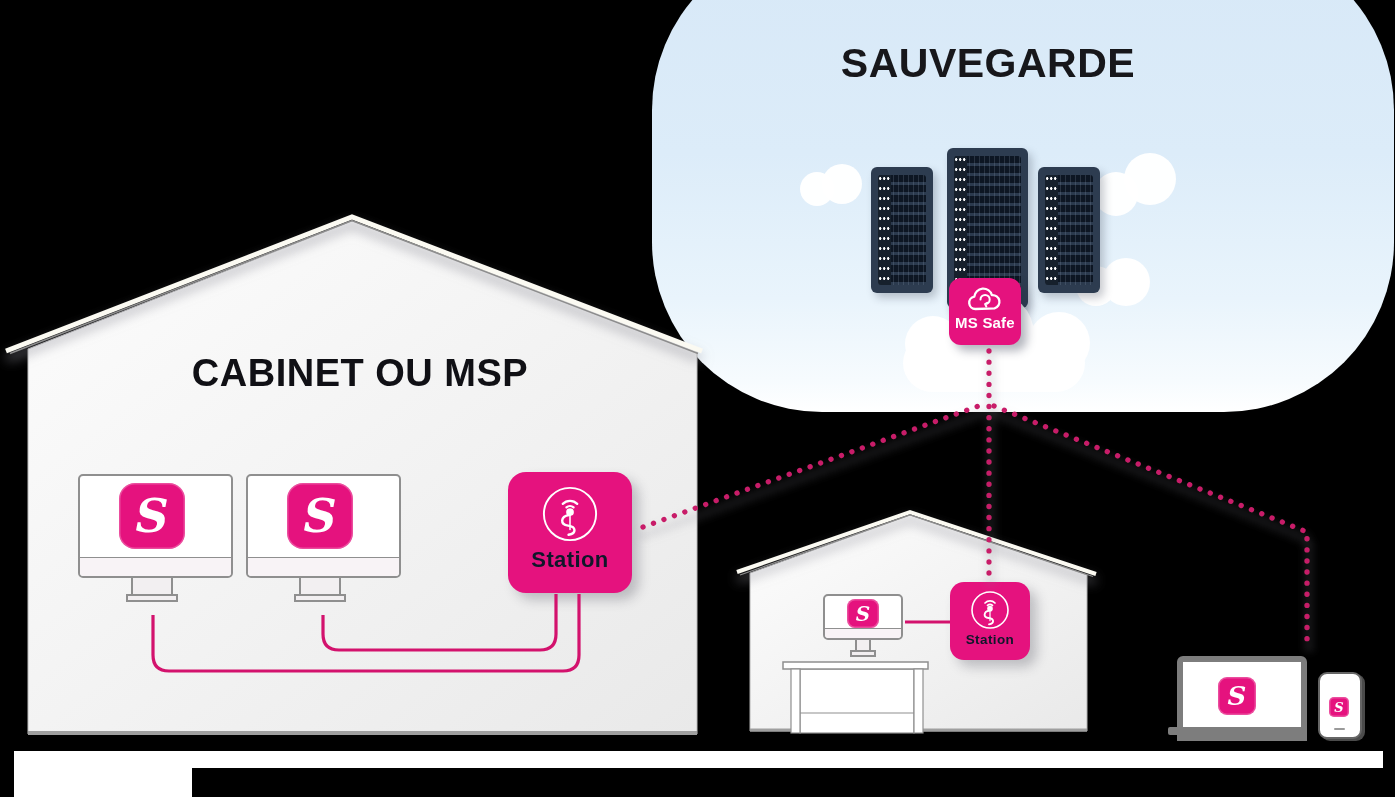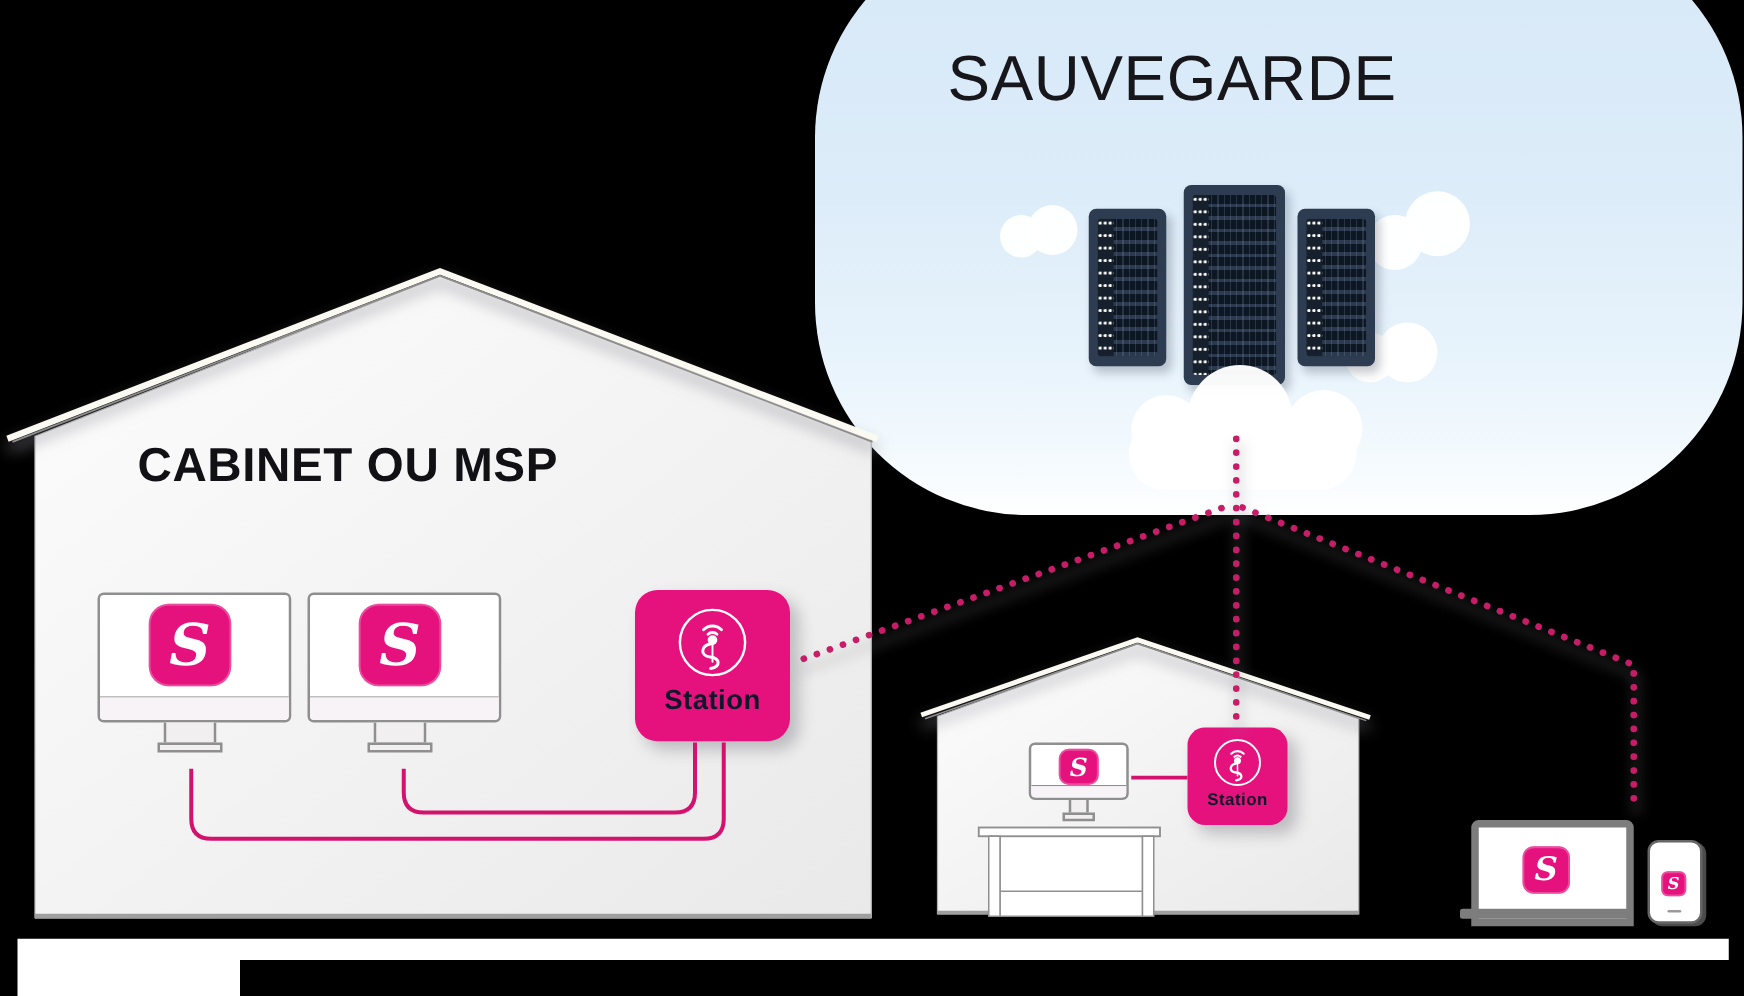--- a/index.html
+++ b/index.html
@@ -3,22 +3,22 @@
 <meta charset="utf-8">
 <style>
   html,body{margin:0;padding:0;background:#000;}
   #canvas{position:relative;width:1395px;height:797px;background:var(--bg,#000);overflow:hidden;
           font-family:"Liberation Sans",sans-serif;}
   .abs{position:absolute;}
   
   #cloud-blob{left:652px;top:-60px;width:742px;height:472px;border-radius:170px;
     background:linear-gradient(180deg,#d7e8f7 0%,#dcecf9 45%,#e9f4fc 76%,#f6fbfe 93%,#ffffff 100%);}
   .puff{background:#fff;border-radius:50%;opacity:.97;}
-  #title{left:758px;top:40px;width:460px;color:#17171b;
-    font-weight:normal;font-size:51px;line-height:46px;letter-spacing:.5px;}
+  #title{left:758px;top:40px;width:460px;text-align:center;color:#17171b;
+    font-weight:bold;font-size:41px;line-height:46px;letter-spacing:.5px;}
   
   .rack{background:#2d3c50;border-radius:6px;box-shadow:4px 5px 8px rgba(30,40,60,.25);}
   .rack-inner{position:absolute;left:7px;right:7px;top:8px;bottom:8px;border-radius:3px;
     background-image:
       repeating-linear-gradient(90deg,rgba(140,155,175,.22) 0 1px,transparent 1px 5px),
       repeating-linear-gradient(180deg,#0d1623 0 7px,#2b3a4e 7px 10px);}
   .rack-dots{position:absolute;left:0;top:0;bottom:0;width:13px;
     background-color:#16202c;
     background-image:radial-gradient(circle at 2.2px 3.5px,#fff 1.05px,transparent 1.5px);
     background-size:4px 10px;border-radius:3px 0 0 3px;}
@@ -28,21 +28,21 @@
   #ms-safe .lbl{color:#fff;font-size:15px;font-weight:bold;margin-top:1px;letter-spacing:.2px;}
   
   .monitor{background:#fff;border:2px solid #8f8f8f;border-radius:5px;}
   .chin{position:absolute;left:0;right:0;bottom:0;height:18px;border-top:1.5px solid #8f8f8f;
     background:#f8f3f6;border-radius:0 0 4px 4px;}
   .stand{background:#f2eff1;border:2px solid #8f8f8f;border-top:none;}
   .mbase{background:#f2eff1;border:2px solid #8f8f8f;}
   .logo{background:var(--pink,#e5127e);display:flex;align-items:center;justify-content:center;
     color:#fff;font-family:"DejaVu Serif",serif;font-style:italic;font-weight:bold;
     box-shadow:0 0 0 1.5px rgba(255,255,255,.25) inset;}
-  #cabinet-label{left:110px;top:352px;width:500px;text-align:left;color:#101015;
+  #cabinet-label{left:110px;top:352px;width:500px;text-align:center;color:#101015;
     font-weight:bold;font-size:38px;letter-spacing:.5px;}
   .station{background:var(--pink,#e5127e);display:flex;flex-direction:column;align-items:center;
     box-shadow:7px 7px 12px rgba(60,60,75,.28);}
   .station .lbl{color:#0f172a;font-weight:bold;letter-spacing:.4px;}
   
   #laptop-screen{left:1177px;top:656px;width:118px;height:73px;background:#fff;
     border:6px solid #7d7d7d;border-radius:6px 6px 0 0;}
   #laptop-base{left:1168px;top:727px;width:135px;height:8px;background:#7d7d7d;border-radius:2px;}
   #phone{left:1318px;top:672px;width:40px;height:63px;background:#fff;border:2.5px solid #666;
     border-radius:9px;box-shadow:3px 2px 0 rgba(125,125,125,.6);}
@@ -84,20 +84,27 @@
     <div class="rack-inner">
         <div class="rack-dots"></div>
       </div>
   </div>
 
   <div class="abs puff" style="left:950px;top:292px;width:84px;height:84px"></div>
   <div class="abs puff" style="left:905px;top:316px;width:56px;height:56px"></div>
   <div class="abs puff" style="left:1028px;top:312px;width:62px;height:62px"></div>
   <div class="abs puff" style="left:903px;top:334px;width:182px;height:58px;border-radius:30px"></div>
 
+  <div class="abs" id="ms-safe">
+    <svg width="38" height="27" viewBox="0 0 38 27" style="margin-top:8px">
+      <path d="M9.5,23 a6.2,6.2 0 0 1 -1.2,-12.3 a9,9 0 0 1 17.6,-1.6 a6.8,6.8 0 0 1 2.6,13.3 z" fill="none" stroke="#fff" stroke-width="2.3" stroke-linejoin="round"></path>
+      <path d="M14.5,13.5 a4.6,4.6 0 1 1 4.6,4.6 l2.4,-1.4 m-2.4,1.4 l1.2,2.4" fill="none" stroke="#fff" stroke-width="2" stroke-linecap="round" stroke-linejoin="round"></path>
+    </svg>
+    <div class="lbl">MS Safe</div>
+  </div>
 
   <svg class="abs layer" width="1395" height="797">
     <defs>
       <linearGradient id="houseGrad" x1="0" y1="0" x2="1" y2="1">
         <stop offset="0" stop-color="#fdfdfd"></stop>
           <stop offset="1" stop-color="#e9e9e9"></stop>
       </linearGradient>
       <filter id="roofShadow" x="-20%" y="-60%" width="140%" height="260%">
         <feDropShadow dx="0" dy="7" stdDeviation="6" flood-color="#8c8c96" flood-opacity="0.65"></feDropShadow>
       </filter>

